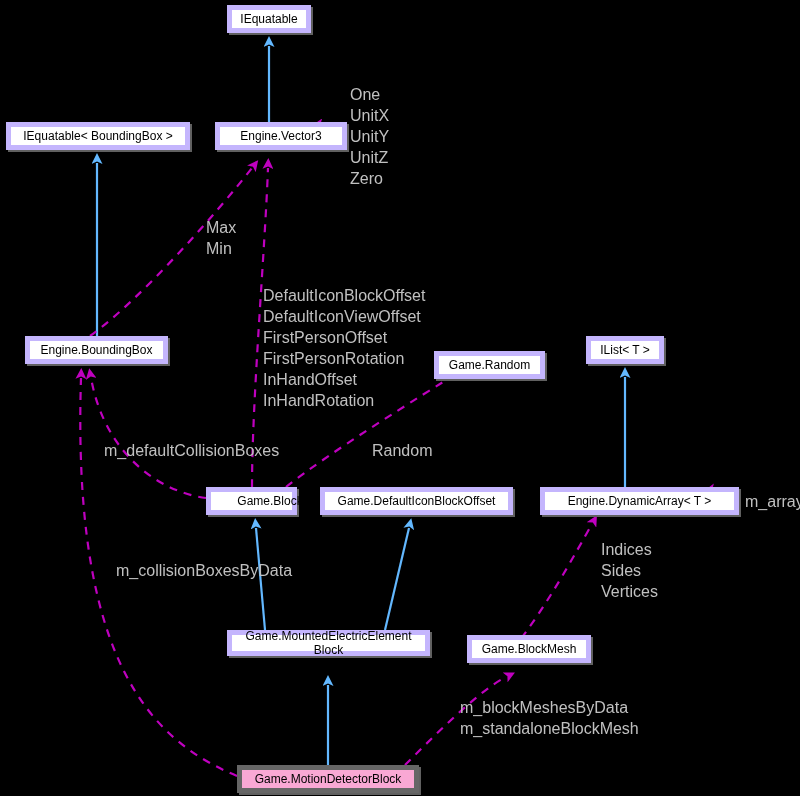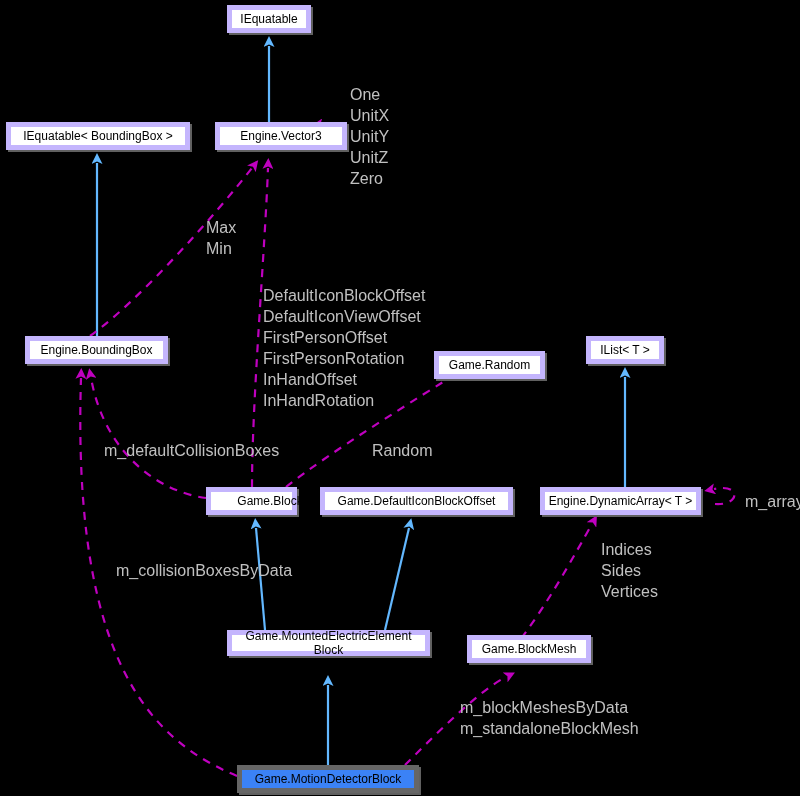--- a/index.html
+++ b/index.html
@@ -16,21 +16,21 @@
     color:#000000;
     font-size:12px;
     line-height:14px;
     text-align:center;
     display:flex;
     align-items:center;
     justify-content:center;
     white-space:pre-line;
     letter-spacing:0px;
   }
-  .node.current{background:#3b82f6;border-color:#666666;}
+  .node.current{background:#f9a8d4;border-color:#666666;}
 
   .edgelabel{
     position:absolute;
     color:#c0c0c0;
     font-size:16px;
     line-height:21px;
     white-space:pre-line;
     text-align:left;
   }
 </style>
@@ -81,21 +81,21 @@
     <div class="node" style="left:25px;top:336px;width:143px;height:28px;">Engine.BoundingBox</div>
 
     <div class="node" style="left:434px;top:336px;width:111px;height:28px;margin-top:15px;">Game.Random</div>
 
     <div class="node" style="left:586px;top:336px;width:78px;height:28px;">IList&lt; T &gt;</div>
 
     <div class="node" style="left:206px;top:487px;width:91px;height:28px;padding-left:37px;">Game.Block</div>
 
     <div class="node" style="left:320px;top:487px;width:193px;height:28px;">Game.DefaultIconBlockOffset</div>
 
-    <div class="node" style="left:540px;top:487px;width:161px;height:28px;">Engine.DynamicArray&lt; T &gt;</div>
+    <div class="node" style="left:540px;top:487px;width:199px;height:28px;">Engine.DynamicArray&lt; T &gt;</div>
 
     <div class="node" style="left:227px;top:630px;width:203px;height:26px;">Game.MountedElectricElement
 Block</div>
 
     <div class="node" style="left:467px;top:635px;width:124px;height:28px;">Game.BlockMesh</div>
 
     <div class="node current" style="left:237px;top:765px;width:182px;height:28px;">Game.MotionDetectorBlock</div>
   </div>
 
   <div>

